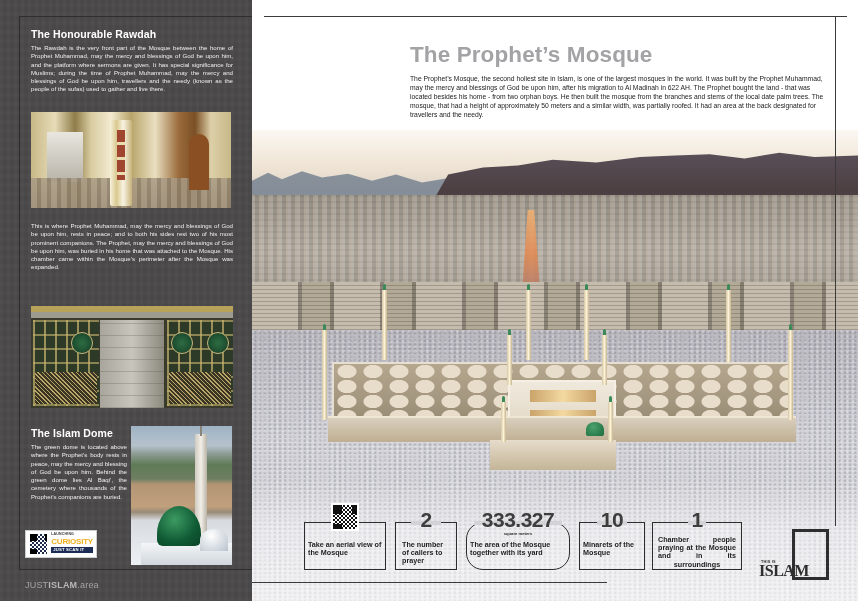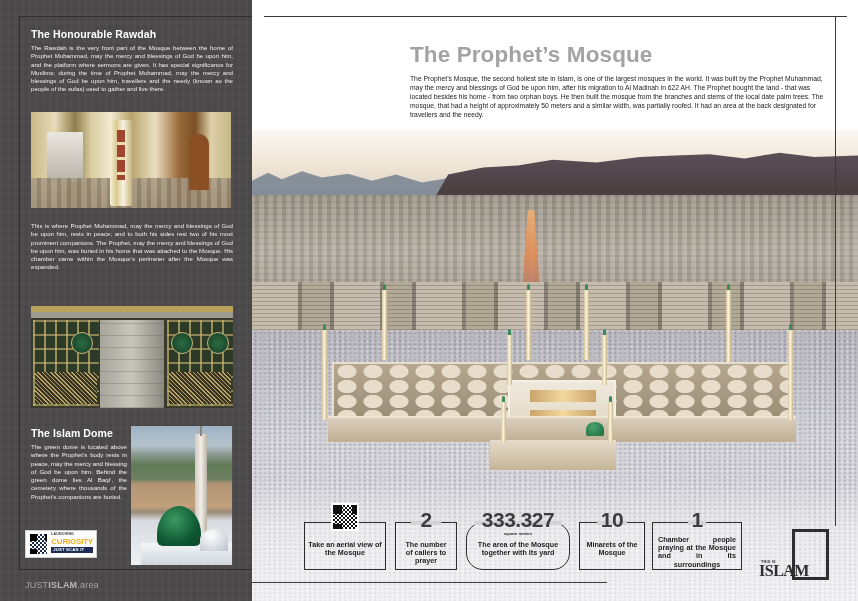--- a/index.html
+++ b/index.html
@@ -128,21 +128,21 @@
   .main-frame-bottom { position: absolute; left: 0; top: 582px; width: 355px; height: 1px; background: #3a3a3a; }
 
   .page-title { position: absolute; left: 158px; top: 42px; font-size: 22.5px; font-weight: bold; color: #a3a3a6; letter-spacing: 0.1px; }
   .intro { position: absolute; left: 158px; top: 74px; width: 422px; font-size: 6.75px; line-height: 9.1px; color: #1c1c1c; }
 
   
   .stat { position: absolute; top: 522px; height: 48px; border: 1px solid #2d2d2d; background: rgba(255,255,255,0.12); }
   .stat-value { position: absolute; top: -14px; left: 50%; transform: translateX(-50%); font-size: 21px; font-weight: bold; color: #3d3d3d; background: transparent; padding: 0 2px; line-height: 22px; white-space: nowrap; letter-spacing: -0.5px; }
   .stat-value-mask { position: absolute; top: -2px; left: 50%; transform: translateX(-50%); height: 4px; background: #d3d3d7; }
   .stat-unit { position: absolute; top: 8px; left: 0; right: 0; text-align: center; font-size: 4.2px; font-weight: bold; color: #2a2a2a; }
-  .stat-label { position: absolute; left: 3px; right: 3px; text-align: center; font-size: 7.2px; line-height: 8.2px; font-weight: bold; color: #1f1f1f; }
+  .stat-label { position: absolute; left: 3px; right: 3px; font-size: 7.2px; line-height: 8.2px; font-weight: bold; color: #1f1f1f; }
   .stat-label.justify { text-align: justify; text-align-last: center; }
   .qr-big { position: absolute; top: -20px; left: 50%; transform: translateX(-50%); width: 28px; height: 28px; background:
       linear-gradient(#111,#111) 0 0/9px 9px no-repeat,
       linear-gradient(#111,#111) 19px 0/9px 9px no-repeat,
       linear-gradient(#111,#111) 0 19px/9px 9px no-repeat,
       repeating-conic-gradient(#111 0 25%, #fff 0 50%) 0 0/4px 4px;
     border: 2px solid #fff; }
 
   
   .logo { position: absolute; left: 502px; top: 529px; width: 80px; height: 52px; }

